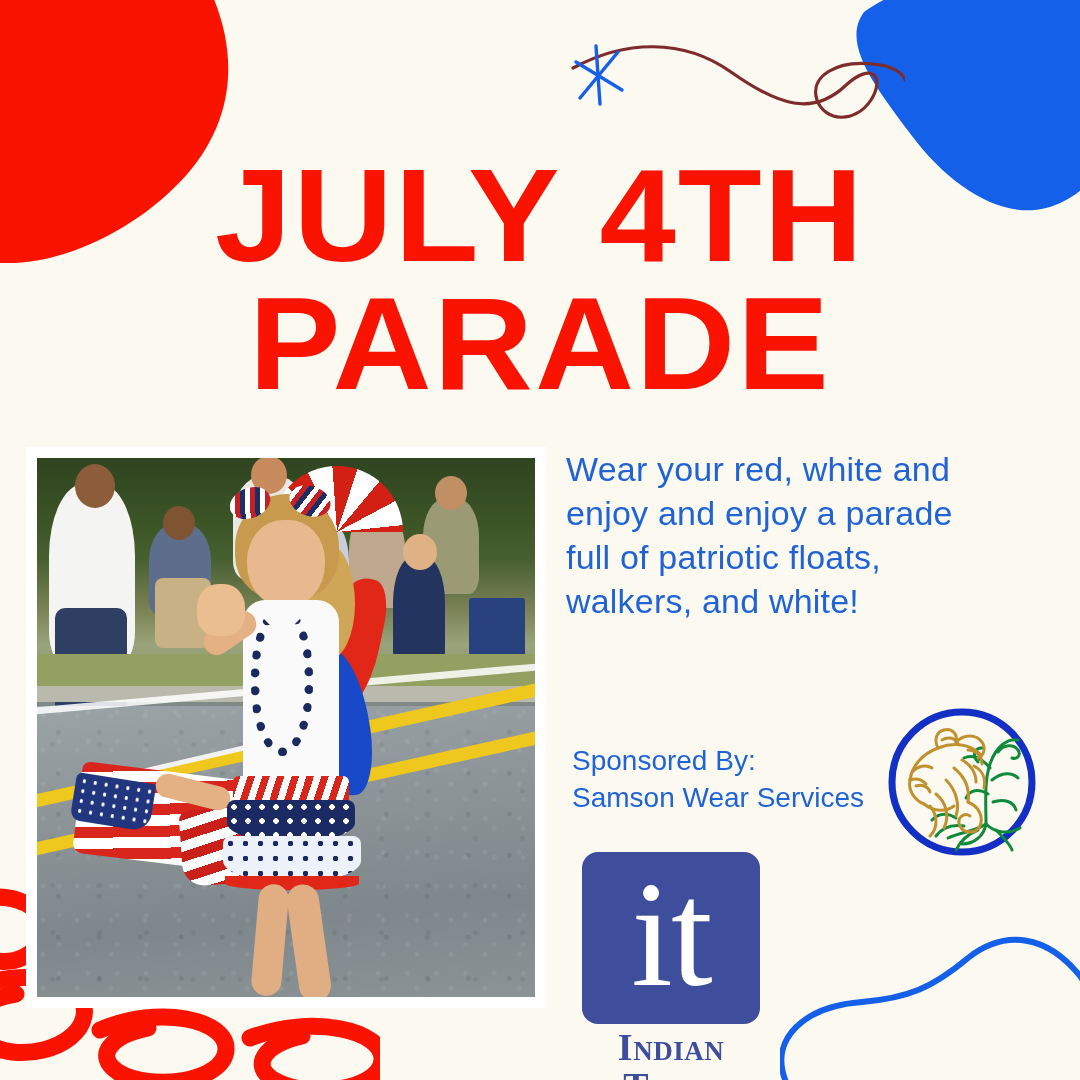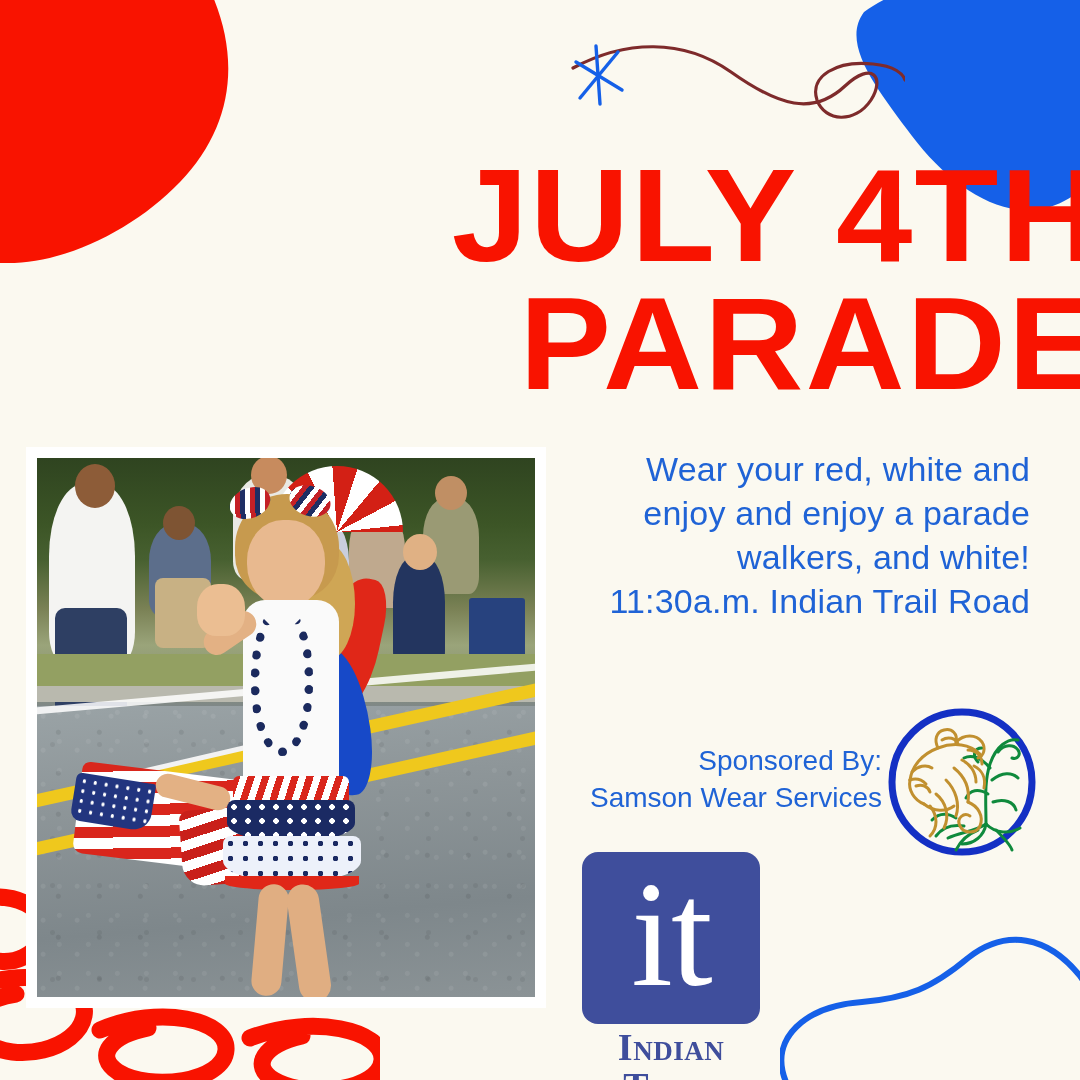--- a/index.html
+++ b/index.html
@@ -24,21 +24,21 @@
   #squiggle-red  { left:555px;  top:20px;    width:350px;  height:130px; }
   #asterisk-blue { left:570px;  top:40px;    width:60px;   height:70px;  }
   #scribble-red-bl { left:-40px; top:880px;  width:420px;  height:210px; }
   #squiggle-blue-br{ left:780px; top:920px;  width:310px;  height:170px; }
 
   
   #title-block {
     position:absolute;
     left:0; top:152px;
     width:1080px;
-    text-align:right;
+    text-align:center;
   }
   .title-line {
     display:block;
     color:#F91300;
     font-family:"Liberation Sans", sans-serif;
     font-weight:bold;
     font-size:132px;
     line-height:0.97;
     letter-spacing:2px;
     transform:scaleX(1.04);
@@ -220,34 +220,34 @@
     background:repeating-linear-gradient(166deg,#C9201A 0 10px,#ffffff 10px 20px);
     border-radius:10px 8px 26px 22px;
     transform:rotate(-4deg);
   }
 
   
   #body-copy {
     position:absolute;
     left:566px; top:448px;
     width:464px;
-    text-align:right;
+    text-align:left;
     color:#1F63D6;
     font-size:34px;
     line-height:1.29;
     letter-spacing:.2px;
   }
   #body-copy p { margin:0; }
 
   
   #sponsor-text {
     position:absolute;
     left:572px; top:742px;
     width:310px;
-    text-align:right;
+    text-align:left;
     color:#1F63D6;
     font-size:28px;
     line-height:1.33;
   }
   #sponsor-text p{ margin:0; }
 
   #samson-logo{
     position:absolute;
     left:886px; top:706px;
     width:152px; height:152px;
@@ -416,22 +416,22 @@
         <div class="girl-leg" id="girl-leg-1"></div>
         <div class="girl-leg" id="girl-leg-2"></div>
       </div>
 
     </div>
   </div>
 
   <div id="body-copy">
     <p>Wear your red, white and</p>
     <p>enjoy and enjoy a parade</p>
+    <p>full of patriotic floats,</p>
     <p>walkers, and white!</p>
-    <p>11:30a.m. Indian Trail Road</p>
   </div>
 
   <div id="sponsor-text">
     <p>Sponsored By:</p>
     <p>Samson Wear Services</p>
   </div>
 
   <svg id="samson-logo" viewBox="0 0 152 152">
     <circle cx="76" cy="76" r="70" fill="#FBF9F0" stroke="#1430C4" stroke-width="7"></circle>
 

